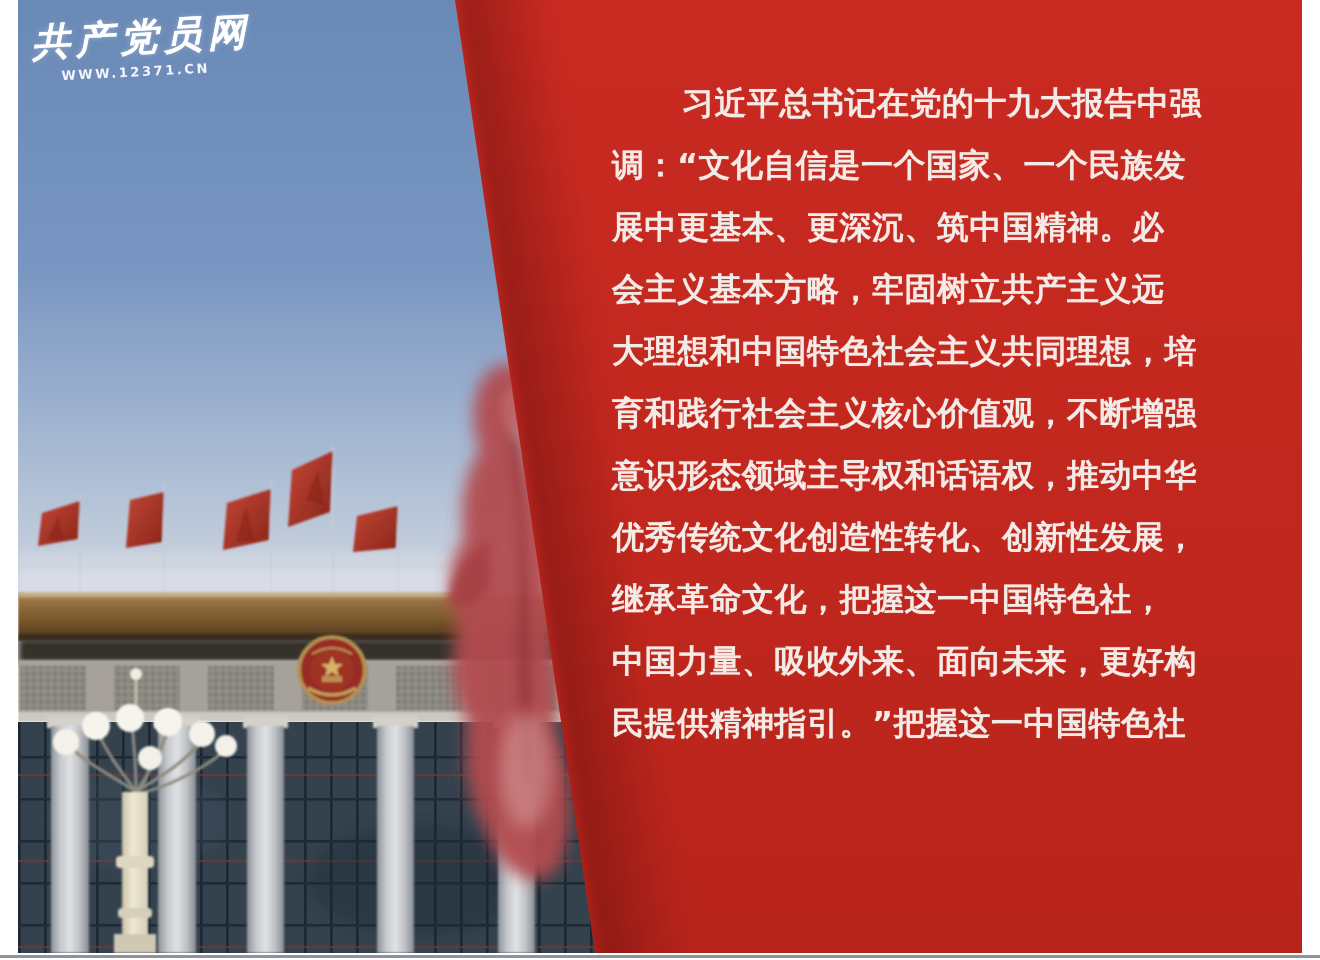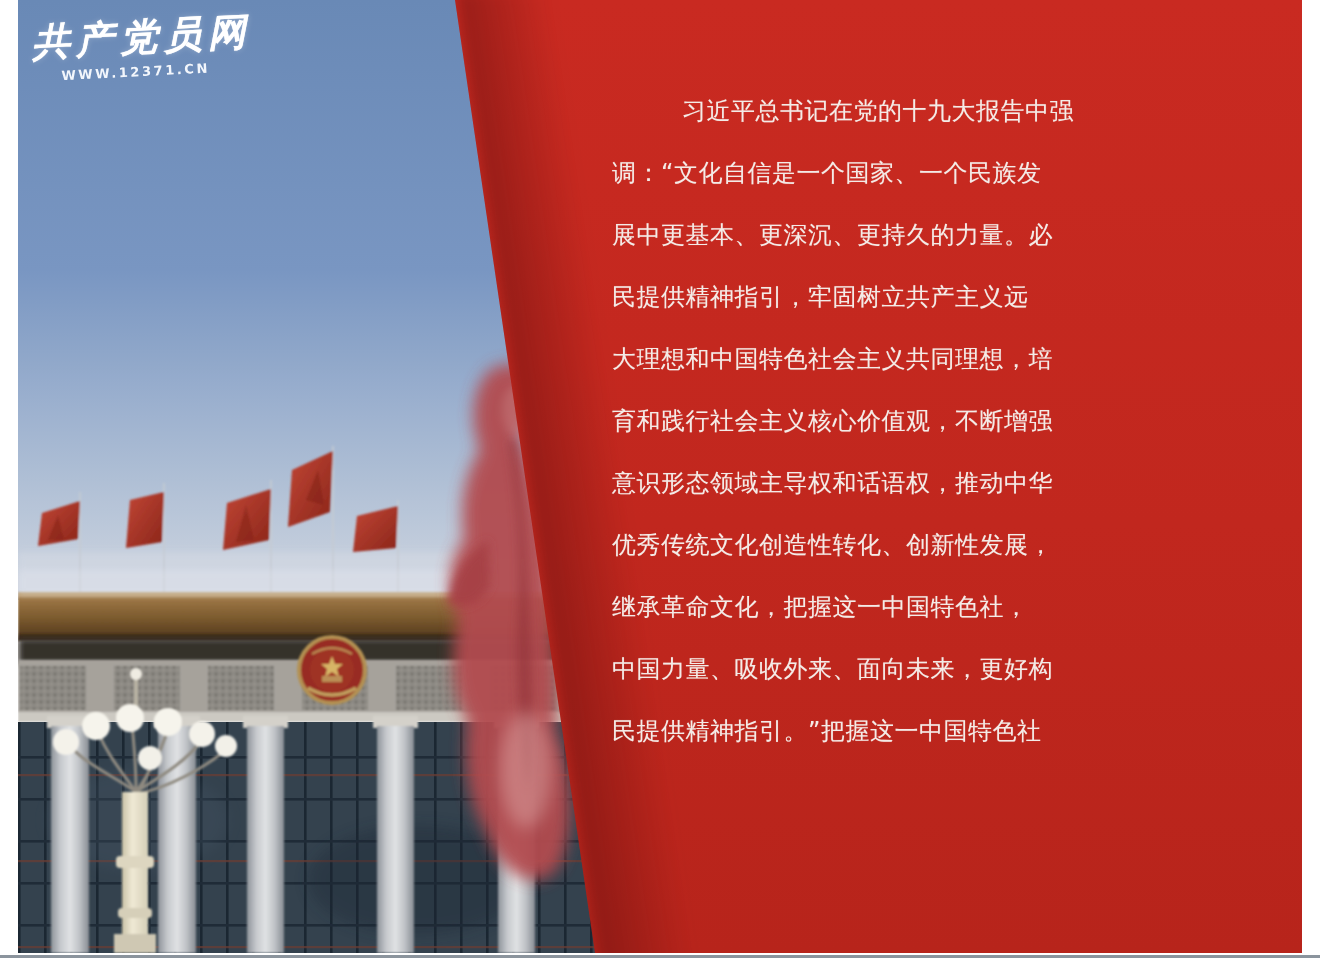--- a/index.html
+++ b/index.html
@@ -15,22 +15,22 @@
     position:absolute;left:0;top:0;width:1284px;height:953px;
     clip-path:polygon(437px 0, 1284px 0, 1284px 953px, 577px 953px);
     background:linear-gradient(180deg,#c92a21 0%,#c1271e 55%,#b7241b 100%);
   }
   .edge-shade{
     position:absolute;left:437px;top:-10px;width:95px;height:980px;
     background:linear-gradient(90deg,rgba(92,13,13,0.45),rgba(92,13,13,0));
     transform-origin:top left;transform:skewX(8.4deg);filter:blur(7px);
   }
   .quote{
-    position:absolute;left:594px;top:80px;width:648px;
-    color:#f4ebe7;font-size:24px;font-weight:400;letter-spacing:0.5px;
+    position:absolute;left:594px;top:72px;width:648px;
+    color:#f4ebe7;font-size:32px;font-weight:700;letter-spacing:0.5px;
     text-shadow:0 0 1px rgba(255,240,235,0.35);
   }
   .quote .line{height:62px;line-height:62px;white-space:nowrap;}
   .quote .line.indent{text-indent:70px;}
   
   .logo{position:absolute;left:14px;top:12px;color:#ffffff;transform:rotate(-3deg);}
   .logo .name{
     font-size:38px;font-weight:700;font-style:italic;letter-spacing:6px;
     text-shadow:0 0 1px rgba(255,255,255,0.9),0 0 6px rgba(255,255,255,0.25);
     white-space:nowrap;
@@ -221,22 +221,22 @@
            C516,750 514,690 512,640 C510,580 504,500 498,442 Z"></path>
       <ellipse cx="508" cy="770" rx="26" ry="58" fill="#dca3a2" opacity="0.5" filter="url(#bb1)"></ellipse>
       <ellipse cx="500" cy="410" rx="16" ry="26" fill="#c97f80" opacity="0.45" filter="url(#bb2)"></ellipse>
     </svg>
 
     <div class="panel">
       <div class="edge-shade"></div>
       <div class="quote">
         <div class="line indent">习近平总书记在党的十九大报告中强</div>
         <div class="line">调：“文化自信是一个国家、一个民族发</div>
-        <div class="line">展中更基本、更深沉、更持久的力量。必</div>
-        <div class="line">民提供精神指引，牢固树立共产主义远</div>
+        <div class="line">展中更基本、更深沉、筑中国精神。必</div>
+        <div class="line">会主义基本方略，牢固树立共产主义远</div>
         <div class="line">大理想和中国特色社会主义共同理想，培</div>
         <div class="line">育和践行社会主义核心价值观，不断增强</div>
         <div class="line">意识形态领域主导权和话语权，推动中华</div>
         <div class="line">优秀传统文化创造性转化、创新性发展，</div>
         <div class="line">继承革命文化，把握这一中国特色社，</div>
         <div class="line">中国力量、吸收外来、面向未来，更好构</div>
         <div class="line">民提供精神指引。”把握这一中国特色社</div>
       </div>
     </div>
 

